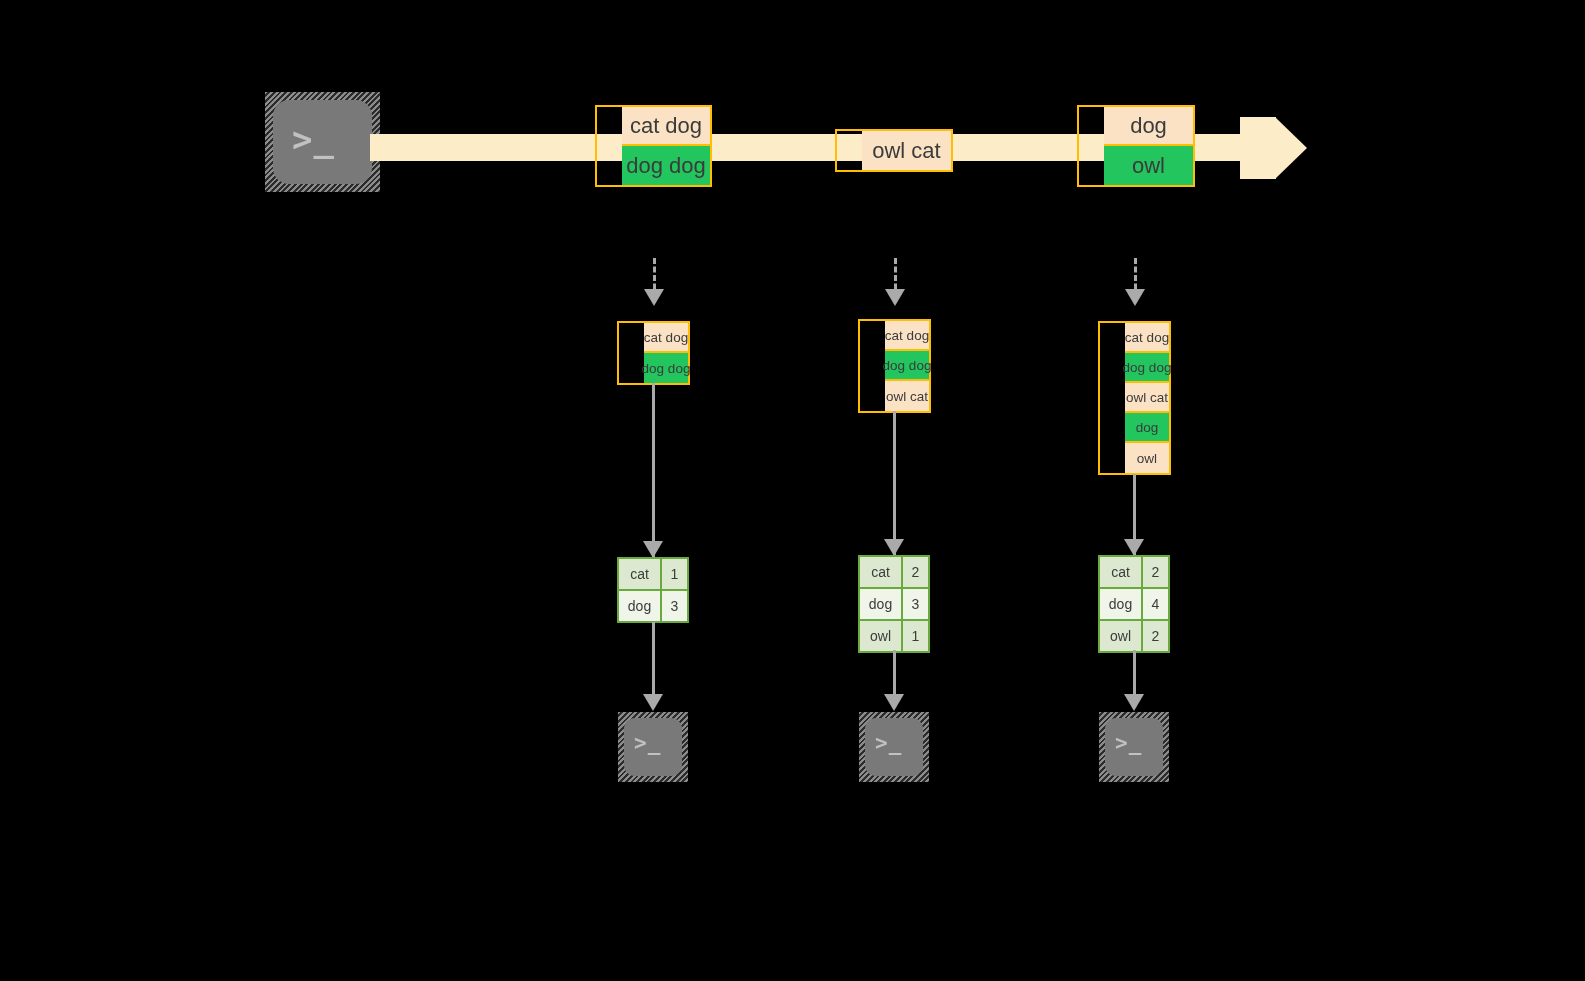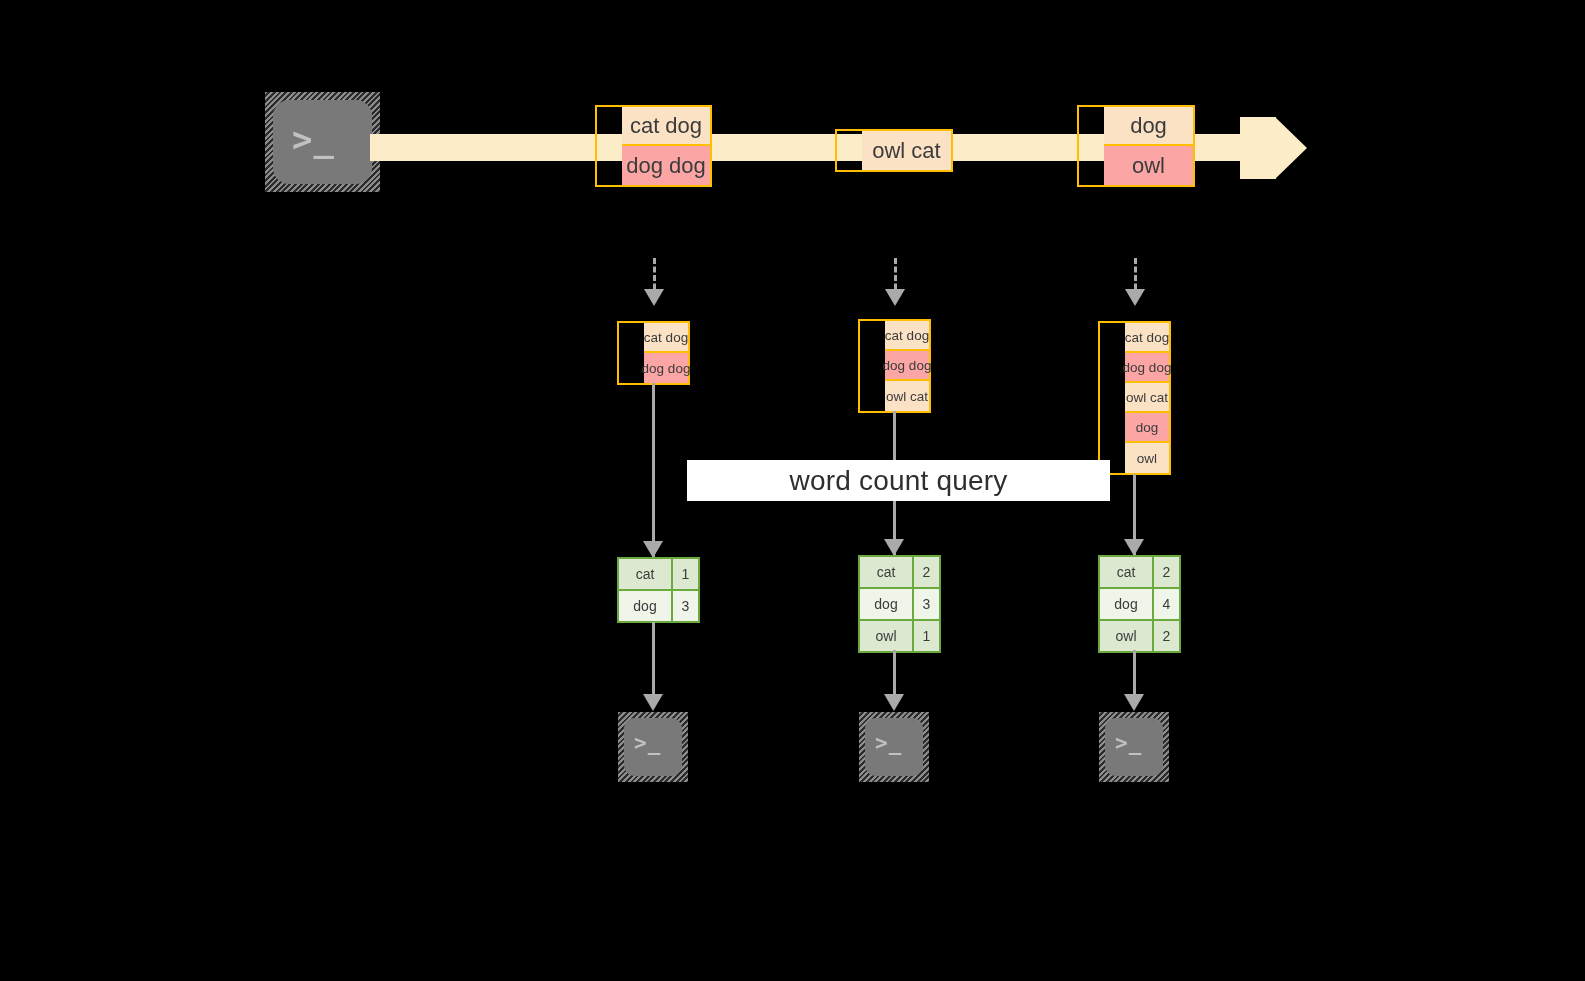--- a/index.html
+++ b/index.html
@@ -94,21 +94,21 @@
     box-sizing: border-box;
     display: flex;
     align-items: center;
     justify-content: center;
     color: #3b3b3b;
     white-space: nowrap;
     border-bottom: 2.5px solid #ffbe00;
   }
   .ebox .cell:last-child { border-bottom: none; }
   .ebox .cell.dark  { background: #fbe2c4; }
-  .ebox .cell.light { background: #fca5a5; }
+  .ebox .cell.light { background: #22c55e; }
 
   
   .ebox.top .cell { height: 39px; font-size: 22px; }
   .ebox.top-a { left: 595px; top: 105px; width: 117px; }
   .ebox.top-b { left: 835px; top: 129px; width: 118px; }
   .ebox.top-c { left: 1077px; top: 105px; width: 118px; }
 
   
   .ebox.stack { width: 73px; }
   .ebox.stack .cell { height: 30px; font-size: 13.5px; }
@@ -132,21 +132,21 @@
   .gtable .grow:last-child { border-bottom: none; }
   .gtable .gcell {
     box-sizing: border-box;
     display: flex;
     align-items: center;
     justify-content: center;
     font-size: 14px;
     color: #3b3b3b;
     white-space: nowrap;
   }
-  .gtable .gword { width: 54px; border-right: 2.5px solid #6aaa3c; }
+  .gtable .gword { width: 43px; border-right: 2.5px solid #6aaa3c; }
   .gtable .gnum  { width: 25px; }
   .gtable .grow.dark  .gcell { background: #dde8d0; }
   .gtable .grow.light .gcell { background: #f0f5ea; }
   .gtable.t-a { left: 617px; top: 557px; }
   .gtable.t-b { left: 858px; top: 555px; }
   .gtable.t-c { left: 1098px; top: 555px; }
 
   
   .vline {
     position: absolute;
@@ -244,23 +244,20 @@
 
   <div class="vline" style="left:652px; top:383px; height:175px;"></div>
   <div class="vhead" style="left:643px; top:541px;"></div>
 
   <div class="vline" style="left:893px; top:411px; height:147px;"></div>
   <div class="vhead" style="left:884px; top:539px;"></div>
 
   <div class="vline" style="left:1133px; top:474px; height:84px;"></div>
   <div class="vhead" style="left:1124px; top:539px;"></div>
 
-  <div class="labelband">
-    <span class="txt">word count query</span>
-  </div>
 
   <div class="gtable t-a">
     <div class="grow dark">
       <div class="gcell gword">cat</div>
       <div class="gcell gnum">1</div>
     </div>
     <div class="grow light">
       <div class="gcell gword">dog</div>
       <div class="gcell gnum">3</div>
     </div>

